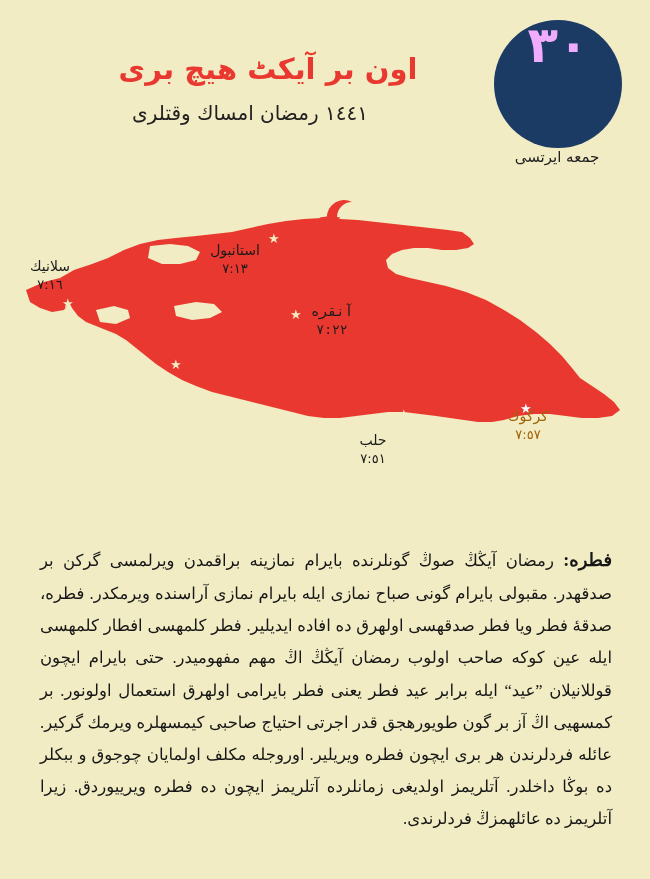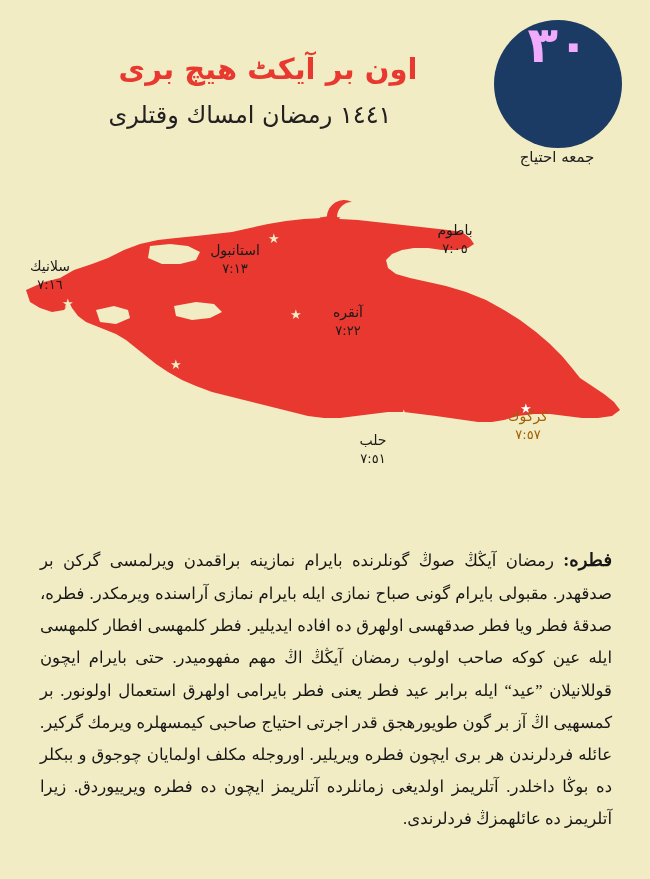--- a/index.html
+++ b/index.html
@@ -43,21 +43,21 @@
     font-size: 29px;
     font-weight: bold;
     letter-spacing: 0px;
     line-height: 1.2;
     margin: 0;
     font-family: "DejaVu Sans", sans-serif;
     padding-left: 36px;
   }
   .sub-title {
     color: #222021;
-    font-size: 24px;
+    font-size: 20px;
     margin: 14px 0 0 0;
     direction: rtl;
     font-family: "DejaVu Sans", sans-serif;
   }
 
   
   .day-circle {
     position: absolute;
     top: 20px;
     right: 28px;
@@ -157,21 +157,21 @@
   <div class="header">
 
     <div class="title-block">
       <div class="main-title">اون بر آیکٹ هیچ بری</div>
       <div class="sub-title">١٤٤١ رمضان امساك وقتلرى</div>
     </div>
 
     <div class="day-circle">
       <span class="day-number">٣٠</span>
     </div>
-    <div class="day-name">جمعه احتياج</div>
+    <div class="day-name">جمعه ايرتسى</div>
   </div>
 
   <div class="map-area">
 
     <svg class="map-svg" width="650" height="300" viewBox="0 0 650 300">
       <path fill="#e8382f" d="
         M 60,92
         L 74,84 L 92,78 L 108,72 L 124,64 L 140,58 L 158,54 L 176,52
         L 196,50 L 214,48 L 232,46 L 250,42 L 268,38 L 286,35 L 304,33
         L 322,32 L 340,33 L 358,34 L 376,36 L 394,38 L 412,40 L 430,42
@@ -220,31 +220,27 @@
     <span class="star-dot" style="left:290px; top:122px;">★</span>
     <span class="star-dot" style="left:170px; top:172px;">★</span>
     <span class="star-dot white" style="left:520px; top:216px;">★</span>
     <span class="star-dot" style="left:398px; top:222px;">★</span>
 
     <div class="city" style="left:180px; top:56px; width:110px;">
       <span class="name">استانبول</span>
       <span class="time">٧:١٣</span>
     </div>
 
-    <div class="city" style="left:400px; top:36px; width:110px;">
-      <span class="name">باطوم</span>
-      <span class="time">٧:٠٥</span>
-    </div>
 
     <div class="city" style="left:-5px; top:72px; width:110px;">
       <span class="name">سلانيك</span>
       <span class="time">٧:١٦</span>
     </div>
 
-    <div class="city" style="left:298px; top:118px; width:100px;">
+    <div class="city" style="left:282px; top:118px; width:100px;font-family:Liberation Mono, monospace;">
       <span class="name">آنقره</span>
       <span class="time">٧:٢٢</span>
     </div>
 
 
     <div class="city red" style="left:478px; top:222px; width:100px;">
       <span class="name">كركوك</span>
       <span class="time">٧:٥٧</span>
     </div>
 

